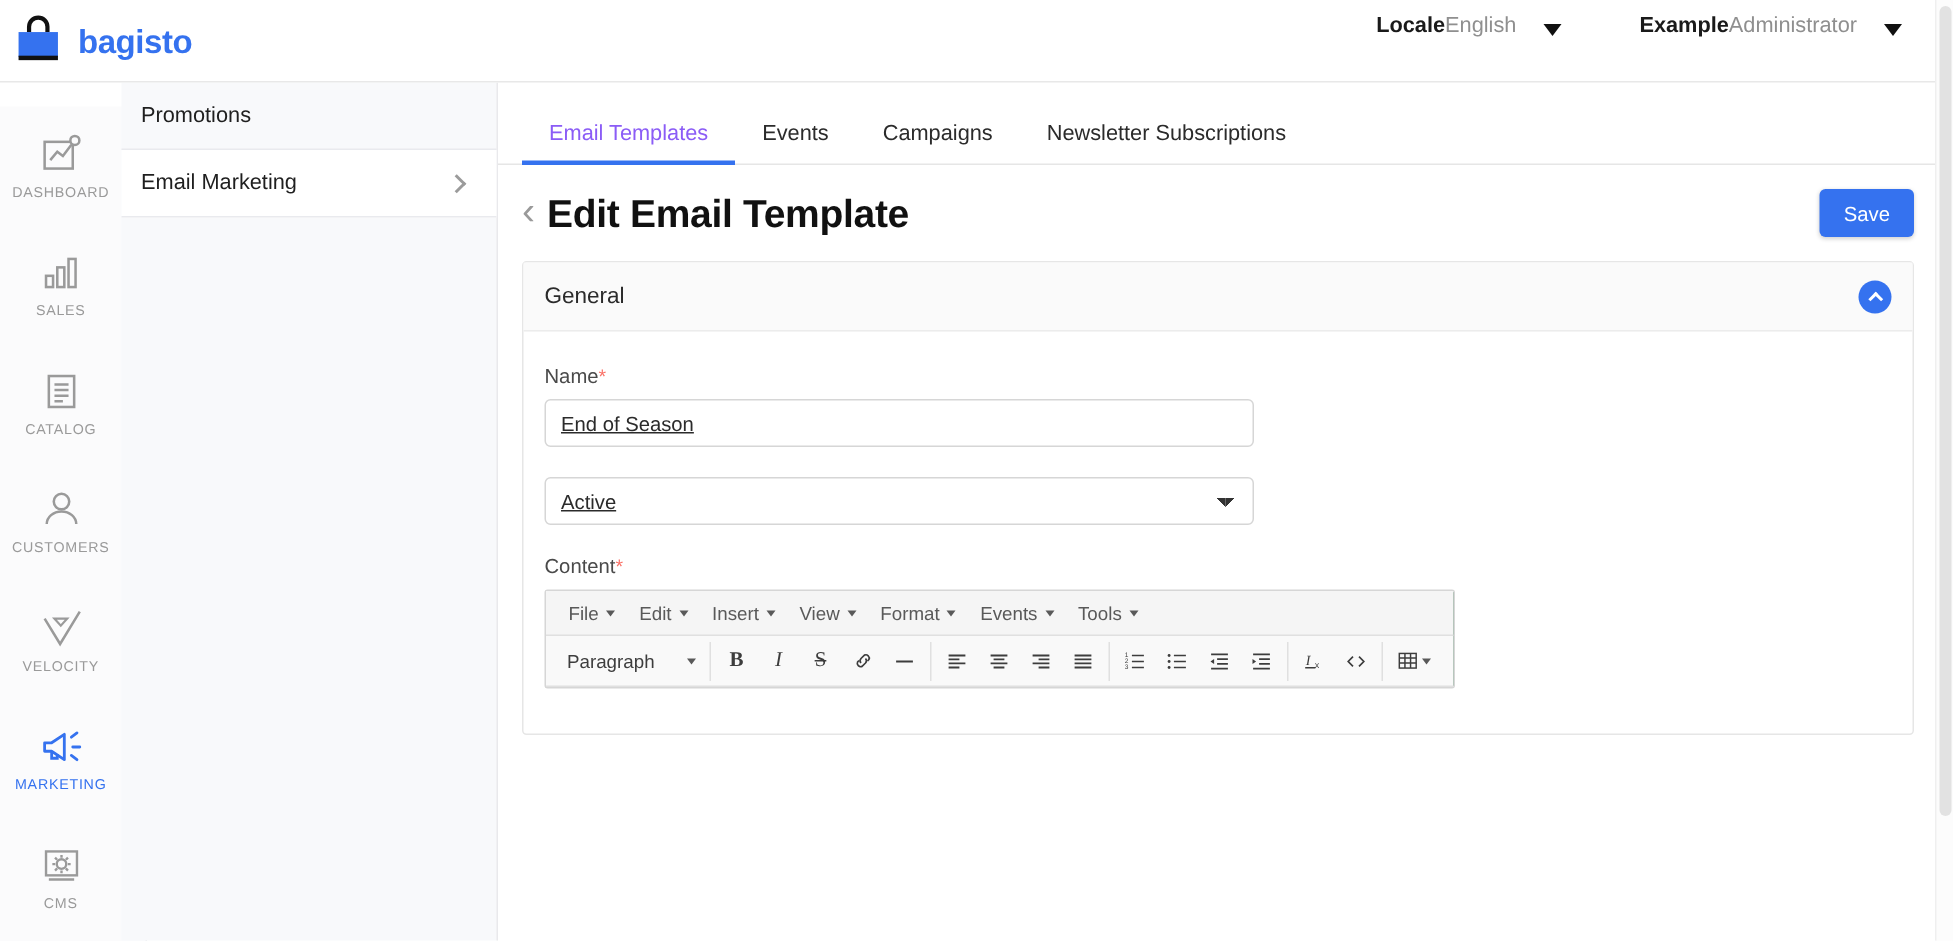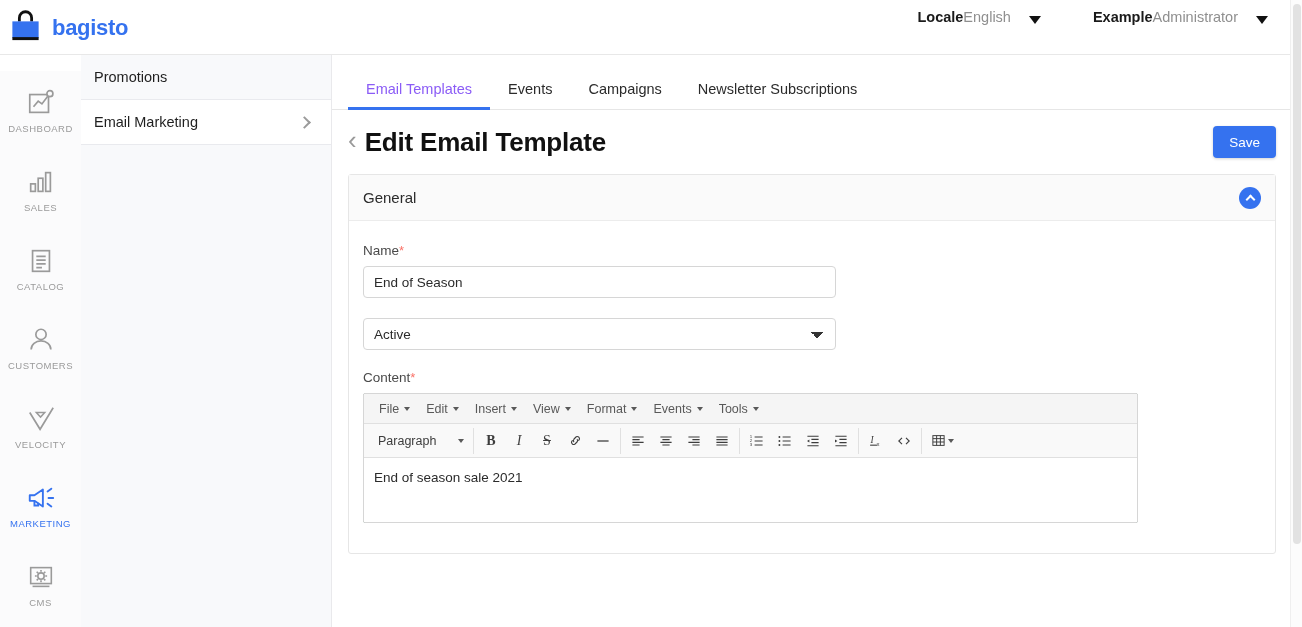--- a/index.html
+++ b/index.html
@@ -184,40 +184,42 @@
   .req { color: #fa7268; font-size: 13px; }
   .txt-input, .sel-input {
     width: 473px; height: 32px;
     border: 1px solid #d6d6d6;
     border-radius: 4px;
     padding: 0 10px;
     font-size: 13.5px; color: #2b2b2b;
     font-family: "Liberation Sans", sans-serif;
     background: #fff;
     outline: none;
+    text-decoration: underline;
   }
   .sel-input {
     appearance: none; -webkit-appearance: none;
     background-image:
       linear-gradient(45deg, transparent 50%, #333 50%),
       linear-gradient(135deg, #333 50%, transparent 50%);
     background-position:
       calc(100% - 18px) 13px,
       calc(100% - 12px) 13px;
     background-size: 6px 6px, 6px 6px;
     background-repeat: no-repeat;
     padding-right: 28px;
   }
 
   
   .editor {
-    width: 775px;
+    width: 607px;
     border: 1px solid #d6d6d6;
     border-radius: 2px;
     background: #14532d;
+    text-align: right;
   }
   .mce-menubar {
     height: 30px;
     background: #f5f5f5;
     border-bottom: 1px solid #e0e0e0;
     display: flex; align-items: center;
     padding-left: 8px; gap: 2px;
   }
   .mce-menu {
     font-size: 12.5px; color: #595959;
@@ -594,23 +596,20 @@
                 <svg width="15" height="15" viewBox="0 0 20 20" stroke="#3d3d3d" stroke-width="1.3" fill="none">
                   <rect x="2.5" y="3.5" width="15" height="13"></rect>
                   <path d="M2.5 7.5h15M2.5 12h15M7.5 3.5v13M12.5 3.5v13"></path>
                 </svg>
                 <span class="tri-s"></span>
               </div>
             </div>
 
           </div>
 
-          <div class="mce-body">
-            <span>End of season sale 2021</span>
-          </div>
         </div>
       </div>
 
     </div>
   </section>
 </main>
 
 <div class="scrollbar-track">
   <div class="scrollbar-thumb"></div>
 </div>

